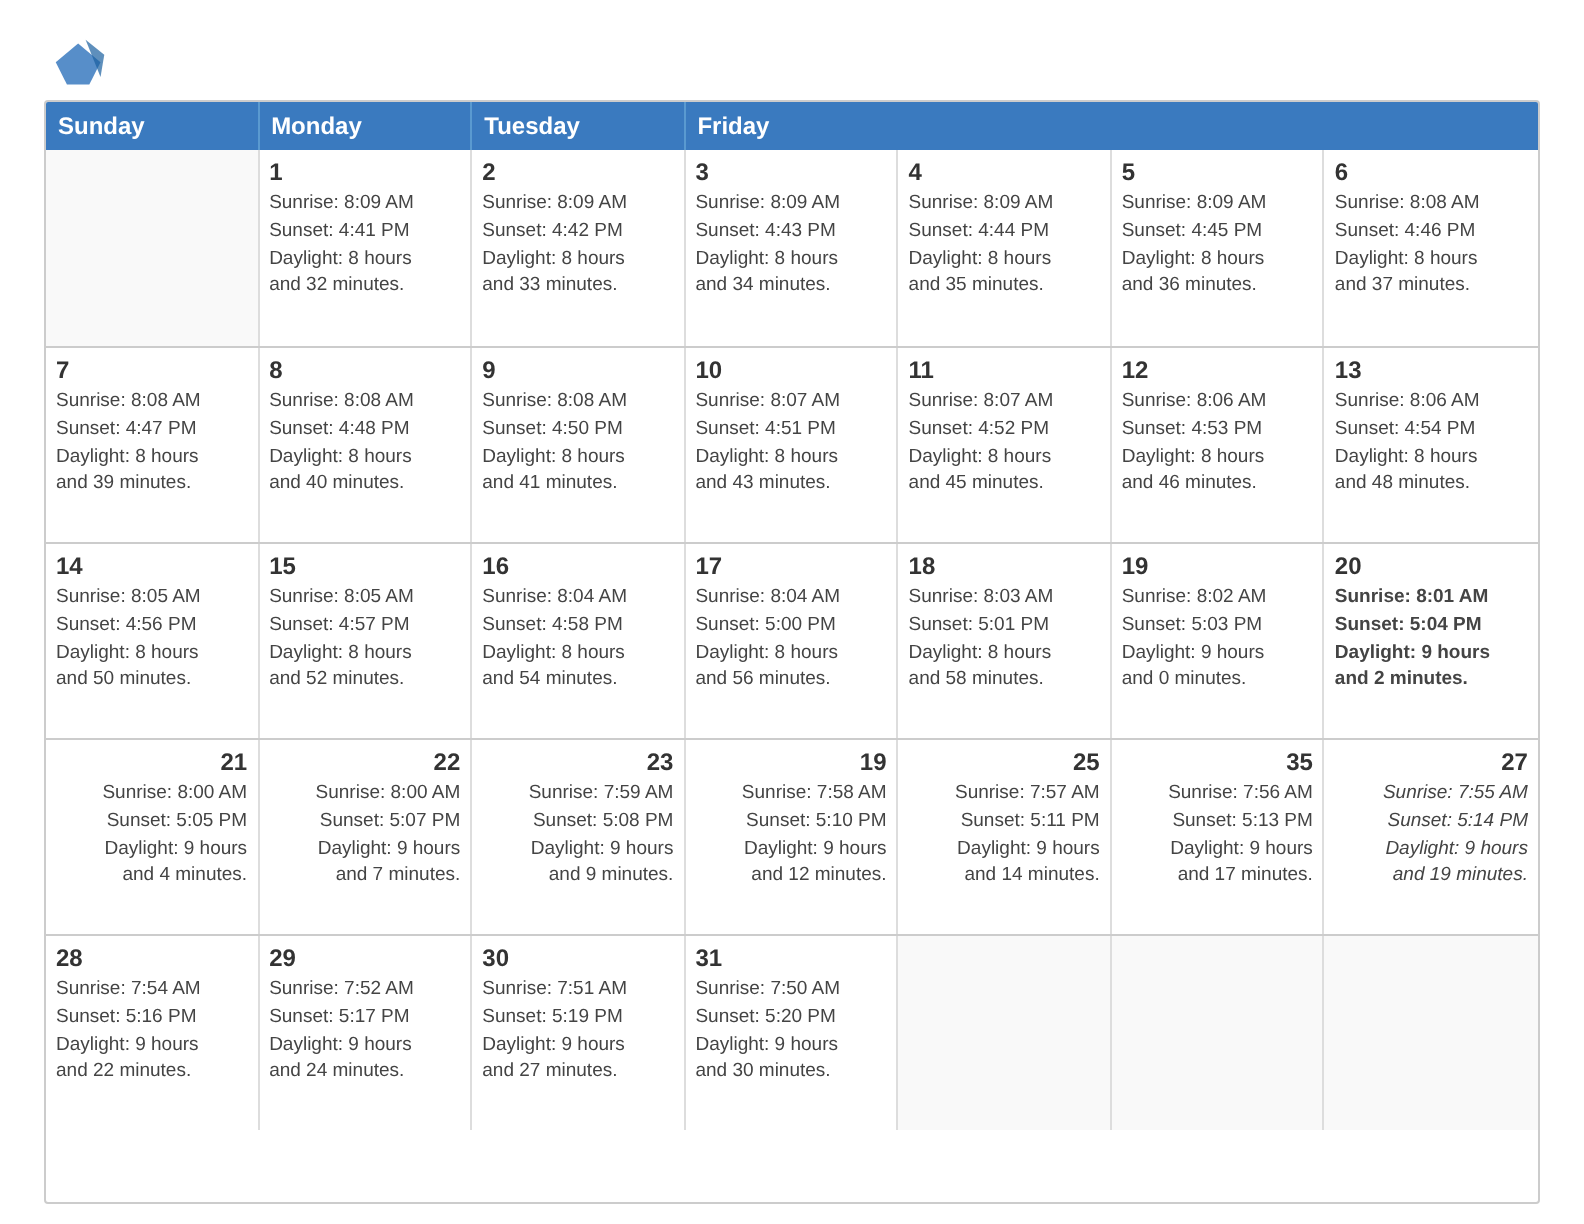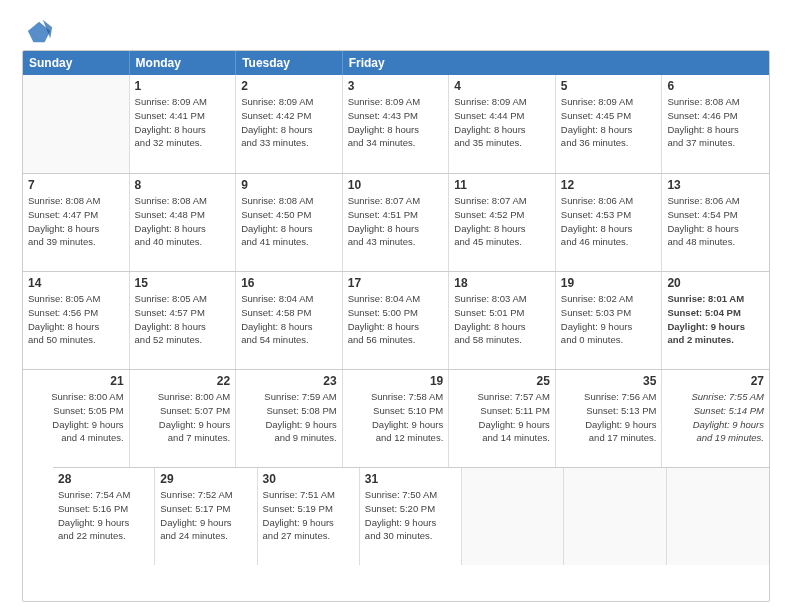--- a/index.html
+++ b/index.html
@@ -325,21 +325,21 @@
 and 17 minutes.</div>
           </div>
           <div class="cal-cell">
             <div class="day-num">27</div>
             <div class="day-info" style="white-space: pre-line; font-style: italic;">Sunrise: 7:55 AM
 Sunset: 5:14 PM
 Daylight: 9 hours
 and 19 minutes.</div>
           </div>
         </div>
-        <div class="cal-week week-row-5" style="min-height: 98px; margin-left: 30px;">
+        <div class="cal-week week-row-5" style="min-height: 98px;">
           <div class="cal-cell">
             <div class="day-num">28</div>
             <div class="day-info" style="white-space: pre-line;">Sunrise: 7:54 AM
 Sunset: 5:16 PM
 Daylight: 9 hours
 and 22 minutes.</div>
           </div>
           <div class="cal-cell">
             <div class="day-num">29</div>
             <div class="day-info" style="white-space: pre-line;">Sunrise: 7:52 AM

